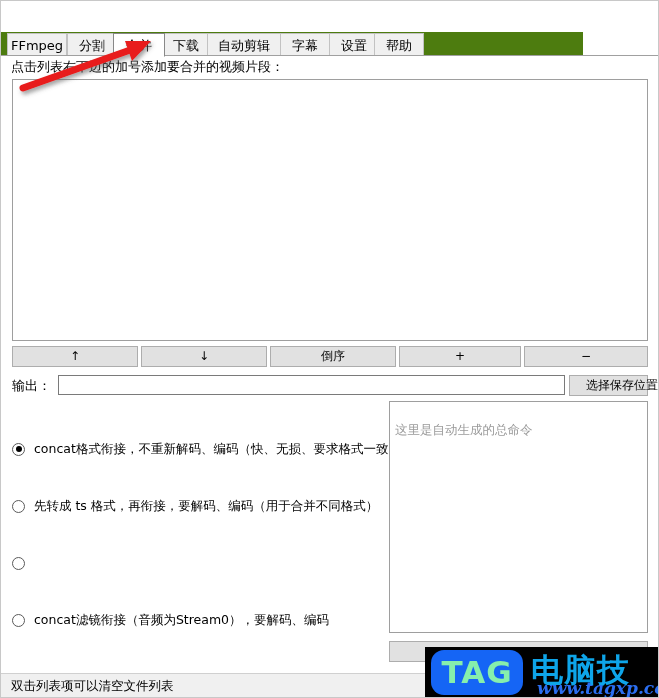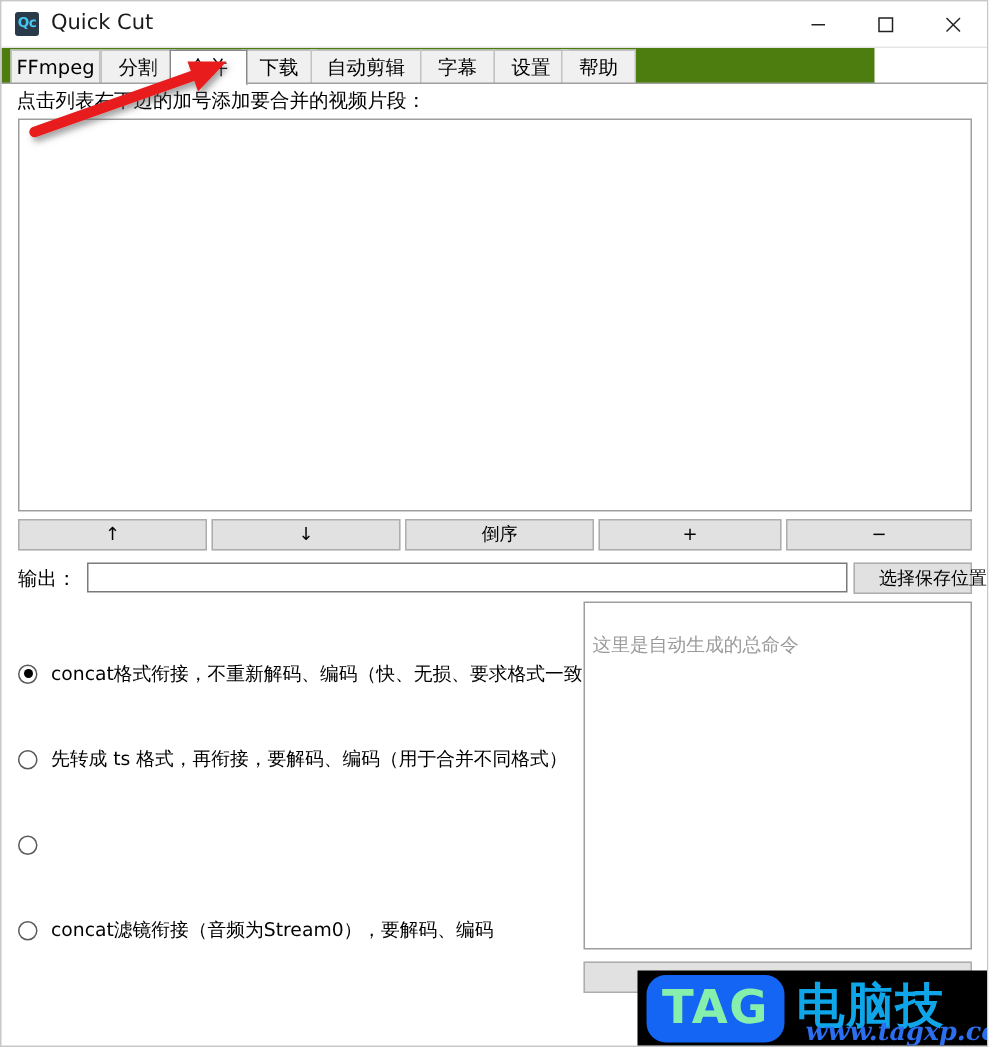--- a/index.html
+++ b/index.html
@@ -318,48 +318,20 @@
     font-family: "DejaVu Serif", serif;
     font-style: italic;
     font-weight: bold;
   }
 </style>
 </head>
 <body>
 
 <div id="app">
 
-  <div class="titlebar">
-    <div class="app-icon">Qc</div>
-    <div class="app-title">Quick Cut</div>
-    <div class="wincontrols">
-      <div class="wc">
-        <span>
-          <svg width="11" height="11" viewBox="0 0 11 11">
-              <line x1="1" y1="5.5" x2="10" y2="5.5" stroke="#222" stroke-width="1"></line>
-            </svg>
-        </span>
-      </div>
-      <div class="wc">
-        <span>
-          <svg width="11" height="11" viewBox="0 0 11 11">
-              <rect x="1" y="1" width="9" height="9" fill="none" stroke="#222" stroke-width="1"></rect>
-            </svg>
-        </span>
-      </div>
-      <div class="wc close">
-        <span>
-          <svg width="11" height="11" viewBox="0 0 11 11">
-              <line x1="1" y1="1" x2="10" y2="10" stroke="#222" stroke-width="1"></line>
-              <line x1="10" y1="1" x2="1" y2="10" stroke="#222" stroke-width="1"></line>
-            </svg>
-        </span>
-      </div>
-    </div>
-  </div>
 
   <div class="tabbar" id="tabbar">
       <div class="tab" style="left: 6px; width: 60px;"><span>FFmpeg</span></div>
       <div class="tab" style="left: 66px; width: 50px;"><span>分割</span></div>
       <div class="tab active" style="left: 112px; width: 52px;"><span>合并</span></div>
       <div class="tab" style="left: 160px; width: 50px;"><span>下载</span></div>
       <div class="tab" style="left: 206px; width: 74px;"><span>自动剪辑</span></div>
       <div class="tab" style="left: 279px; width: 50px;"><span>字幕</span></div>
       <div class="tab" style="left: 328px; width: 50px;"><span>设置</span></div>
       <div class="tab" style="left: 373px; width: 50px;"><span>帮助</span></div>
@@ -397,20 +369,23 @@
       <div class="radio-row" style="top: 609px;">
         <span class="radio-mark"></span>
         <span class="radio-label">concat滤镜衔接（音频为Stream0），要解码、编码</span>
       </div>
     </div>
 
   <textarea class="cmdbox" placeholder="这里是自动生成的总命令" style=""></textarea>
 
   <div class="runbtn"></div>
 
+  <div class="statusbar">
+    <div class="status-text">双击列表项可以清空文件列表</div>
+  </div>
 
   <div class="arrow-layer">
     <svg width="659" height="698" viewBox="0 0 659 698">
       <defs>
         <filter id="sh" x="-40%" y="-40%" width="190%" height="190%">
           <feDropShadow dx="2" dy="3" stdDeviation="2" flood-color="#555" flood-opacity="0.55"></feDropShadow>
         </filter>
       </defs>
       <g filter="url(#sh)">
         <path id="arrowShaft" d="M22,87 L132,48" stroke="#e81b1b" stroke-width="7" stroke-linecap="round" fill="none"></path>

